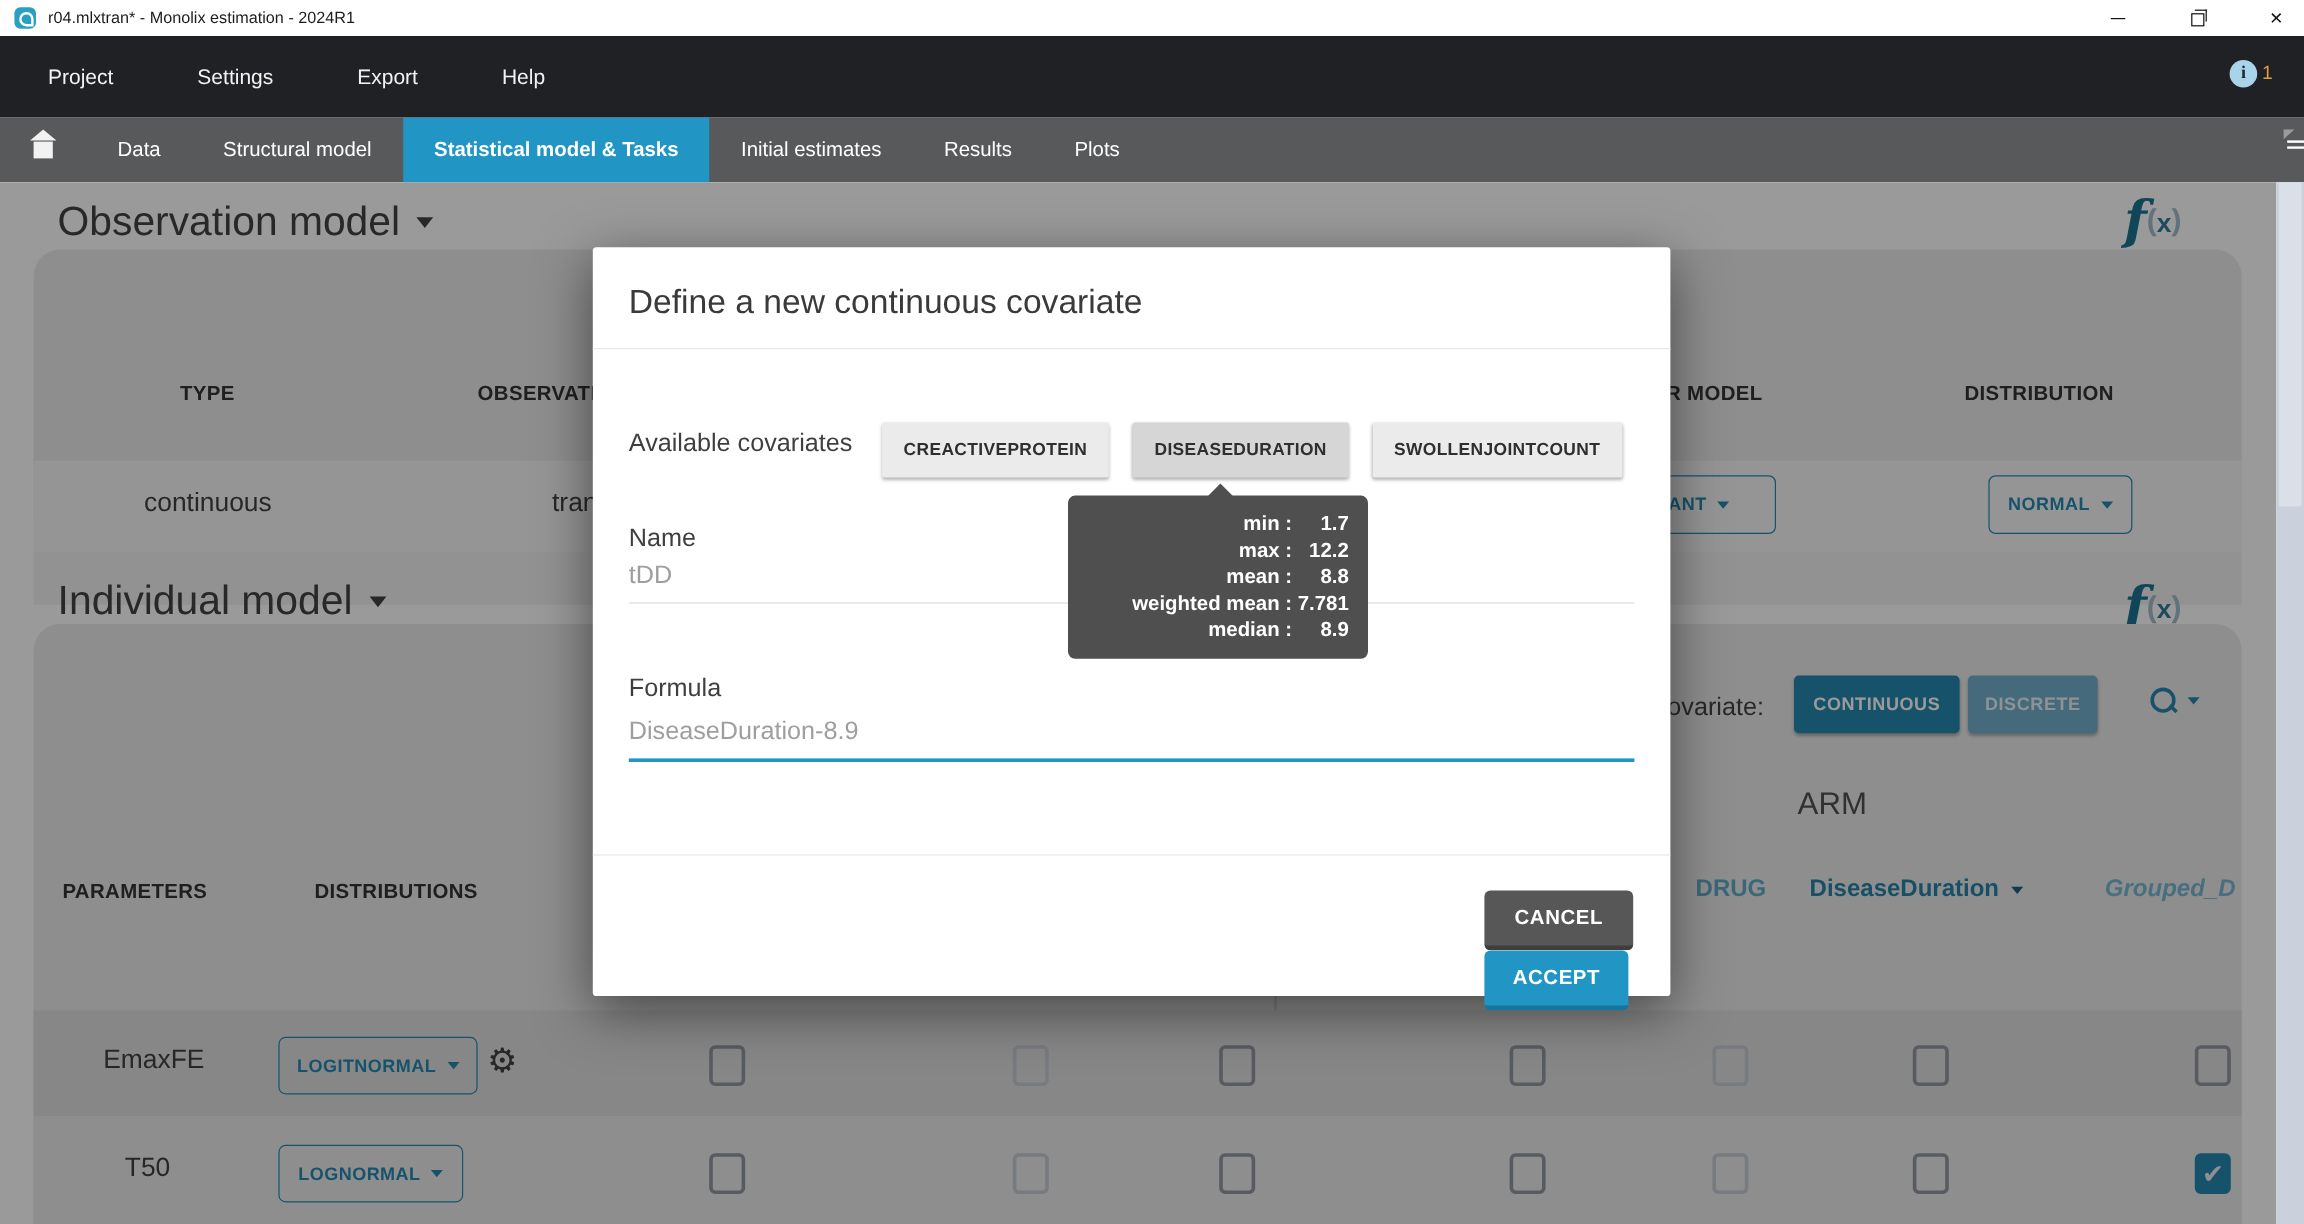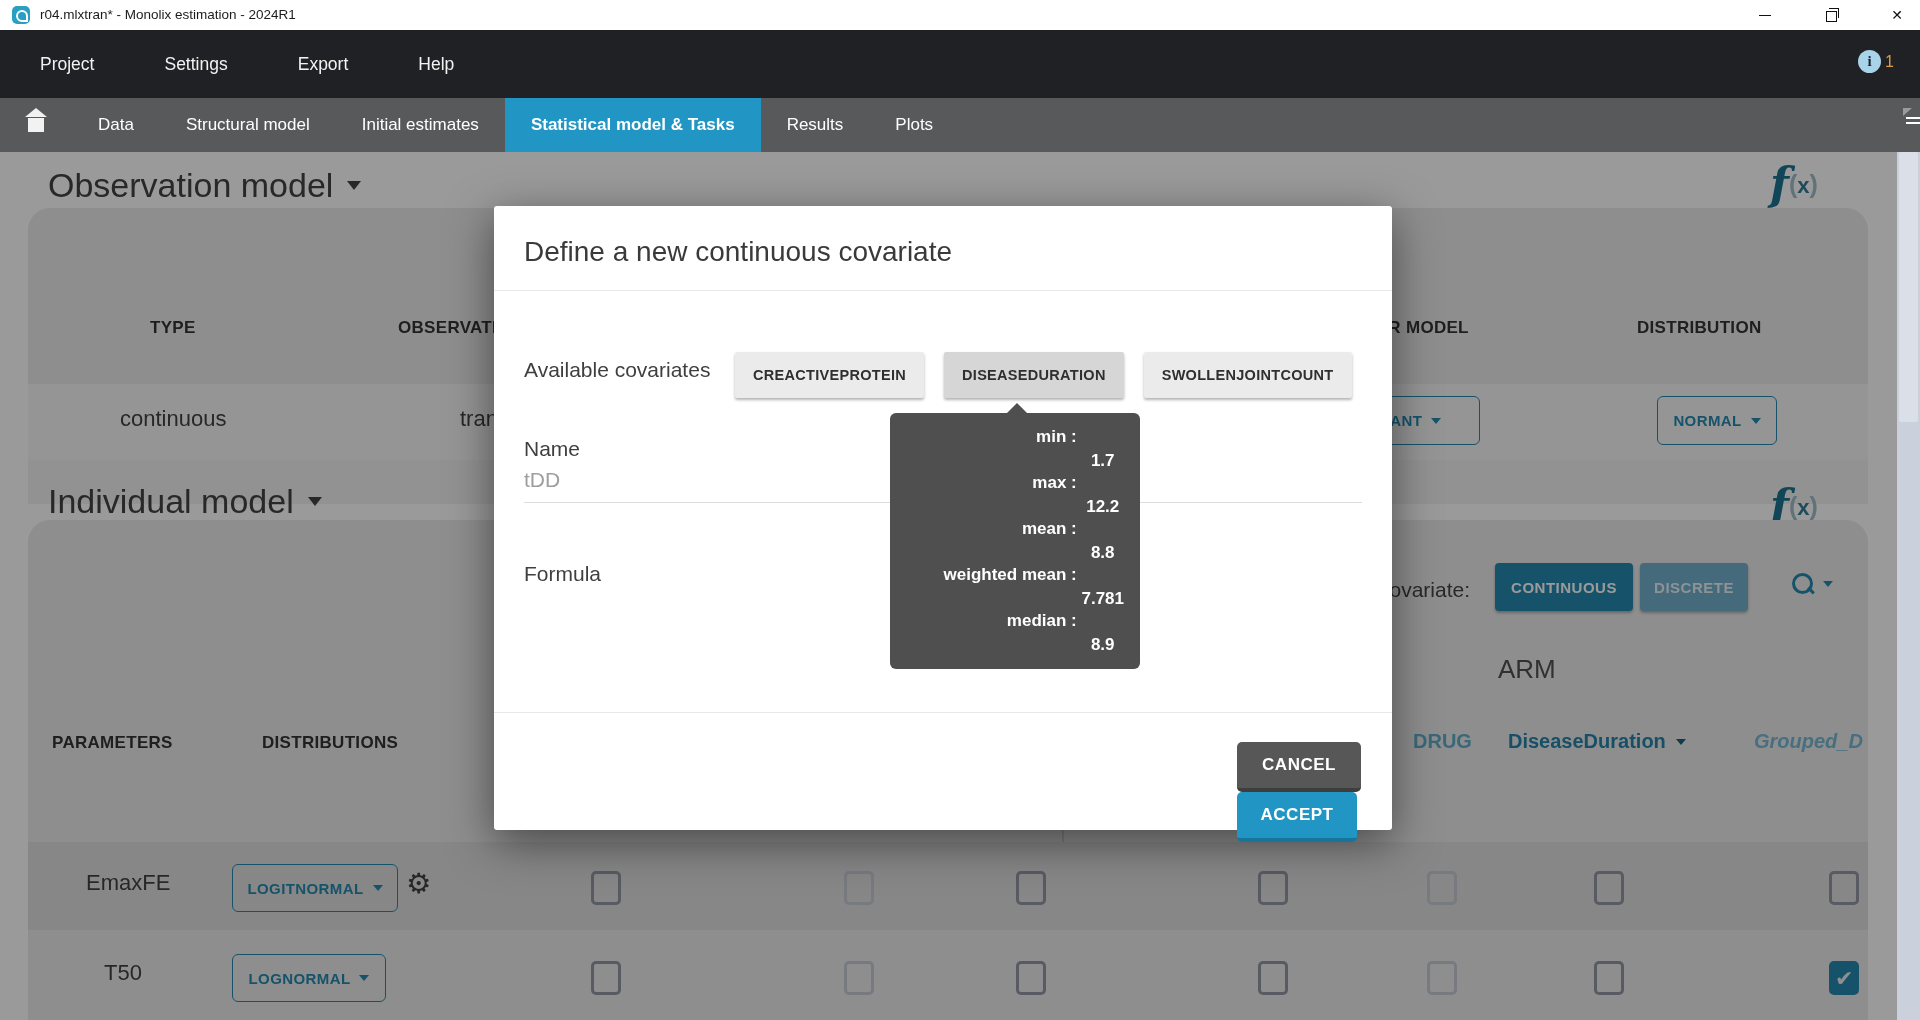--- a/index.html
+++ b/index.html
@@ -111,21 +111,21 @@
   .dlg-btn.accept{width:120px;background:#2196c4;border-bottom:4px solid #17759c;}
 
   .tooltip{position:absolute;left:396px;top:207px;width:250px;background:#4f4f4f;border-radius:6px;
         padding:13px 16px;z-index:11;box-sizing:border-box;}
   .tooltip::before{content:"";position:absolute;left:116px;top:-10px;width:0;height:0;
         border-left:11px solid transparent;border-right:11px solid transparent;
         border-bottom:11px solid #4f4f4f;}
   .tt-grid{display:grid;grid-template-columns:1fr auto;column-gap:0;}
   .tt-label{color:#fff;font-weight:bold;font-size:17px;line-height:22px;text-align:right;white-space:nowrap;}
   .tt-label::after{content:"\00a0:\00a0";}
-  .tt-value{color:#fff;font-weight:bold;font-size:17px;line-height:22px;text-align:center;margin-top:24px;}
+  .tt-value{color:#fff;font-weight:bold;font-size:17px;line-height:22px;text-align:right;}
 </style>
 </head>
 <body>
 
 <div class="titlebar">
   <div class="app-logo"></div>
   <div class="win-title">r04.mlxtran* - Monolix estimation - 2024R1</div>
   <div class="win-btn" style="right:132px;">
     <span class="ic-min"></span>
   </div>
@@ -147,22 +147,22 @@
     <span class="info-badge">1</span>
   </div>
 </div>
 
 <div class="tabbar">
   <div class="home-tab">
     <span class="home-ic"></span>
   </div>
   <div class="tab">Data</div>
   <div class="tab">Structural model</div>
+  <div class="tab active">Statistical model &amp; Tasks</div>
   <div class="tab">Initial estimates</div>
-  <div class="tab active">Statistical model &amp; Tasks</div>
   <div class="tab">Results</div>
   <div class="tab">Plots</div>
   <div class="chat-wrap">
     <span class="chat-ic"></span>
   </div>
 </div>
 
 <div class="content">
 
   <div class="section-h" style="left:48px;top:14px;">
@@ -276,20 +276,21 @@
   <div class="cov-btns">
     <button class="cov-btn">CREACTIVEPROTEIN</button>
     <button class="cov-btn hovered">DISEASEDURATION</button>
     <button class="cov-btn">SWOLLENJOINTCOUNT</button>
   </div>
 
   <div class="field-label" style="top:231px;">Name</div>
   <input class="field name" placeholder="tDD" style="">
 
   <div class="field-label" style="top:356px;">Formula</div>
+  <input class="field formula" placeholder="DiseaseDuration-8.9" style="">
 
   <div class="hline" style="top:506px;"></div>
   <div class="footer-btns">
     <button class="dlg-btn cancel">CANCEL</button>
     <button class="dlg-btn accept">ACCEPT</button>
   </div>
 
   <div class="tooltip">
     <div class="tt-grid">
       <span class="tt-label">min</span>

